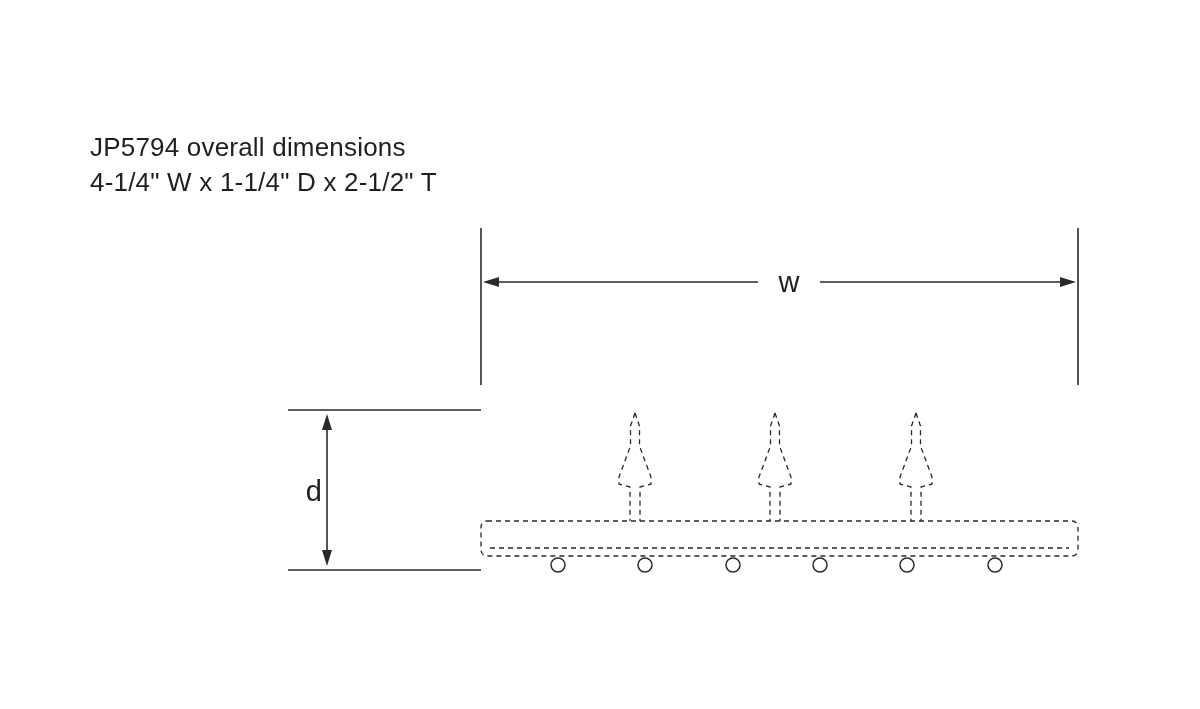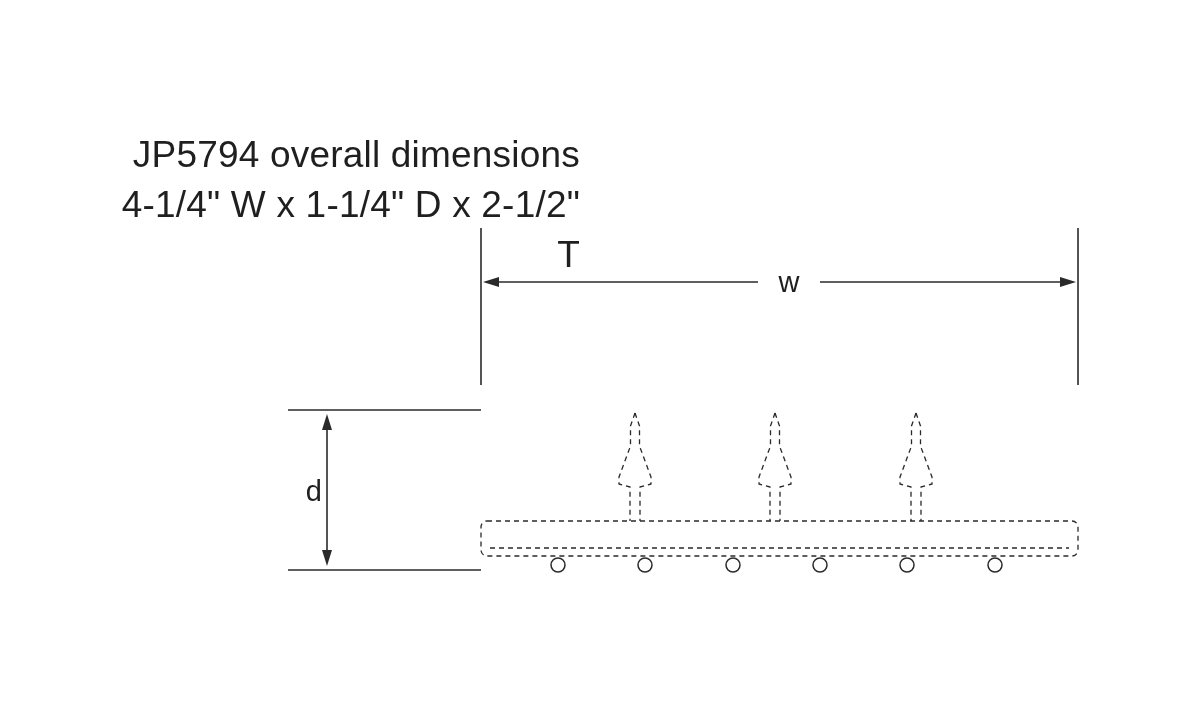--- a/index.html
+++ b/index.html
@@ -14,23 +14,23 @@
     background: #ffffff;
     overflow: hidden;
     font-family: "Liberation Sans", sans-serif;
     color: #1f1f1f;
   }
   .title-block {
     position: absolute;
     left: 90px;
     top: 130px;
     width: 490px;
-    text-align: right;
+    text-align: left;
     line-height: 1.35;
-    font-size: 37px;
+    font-size: 26px;
     letter-spacing: 0.2px;
     color: #1f1f1f;
   }
   .diagram-svg {
     position: absolute;
     left: 0;
     top: 0;
     width: 1200px;
     height: 709px;
   }

